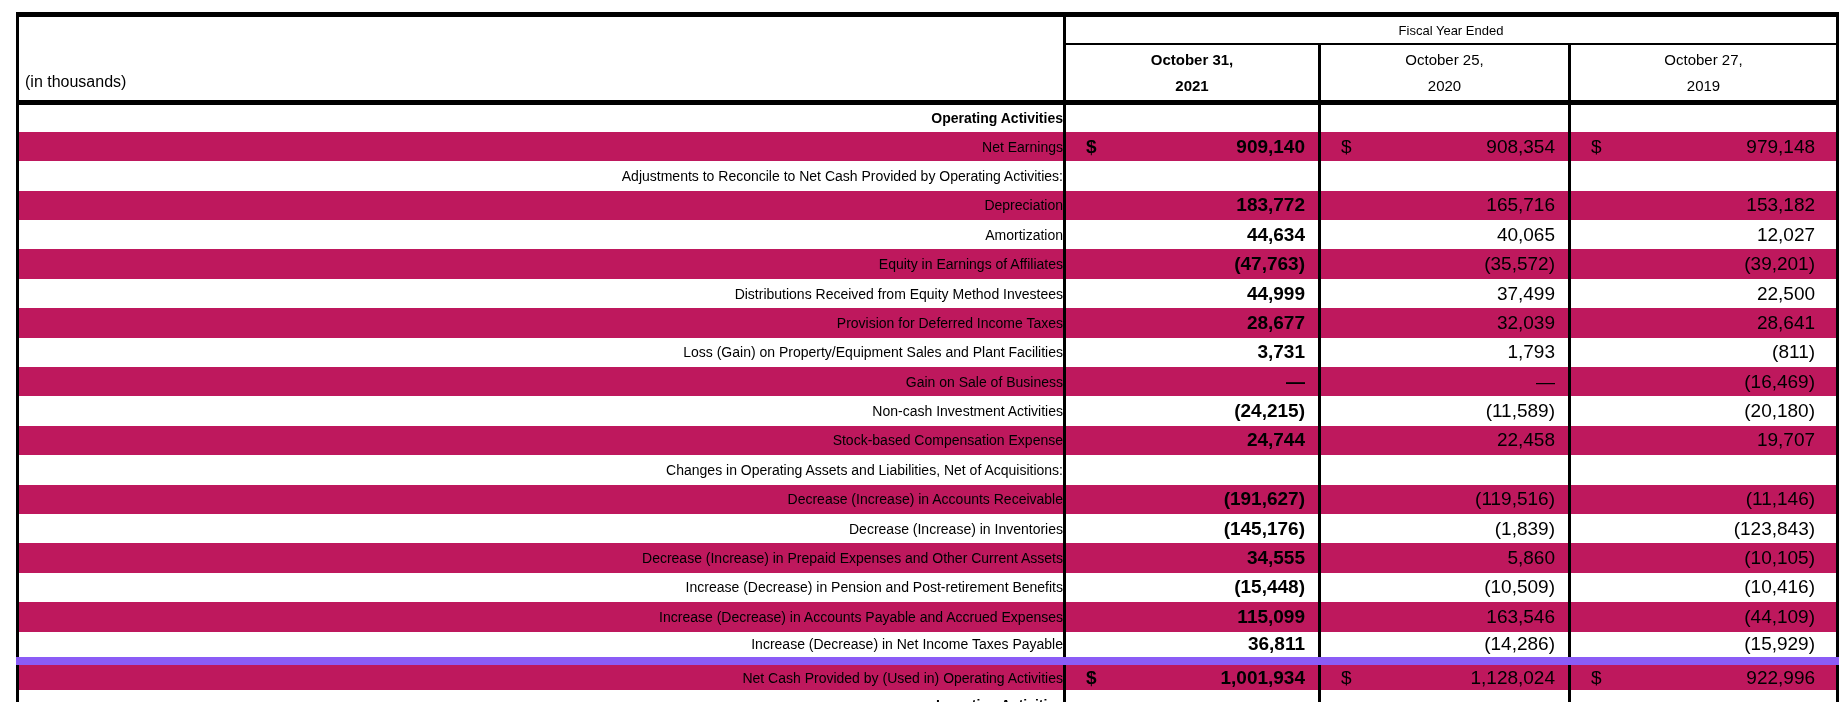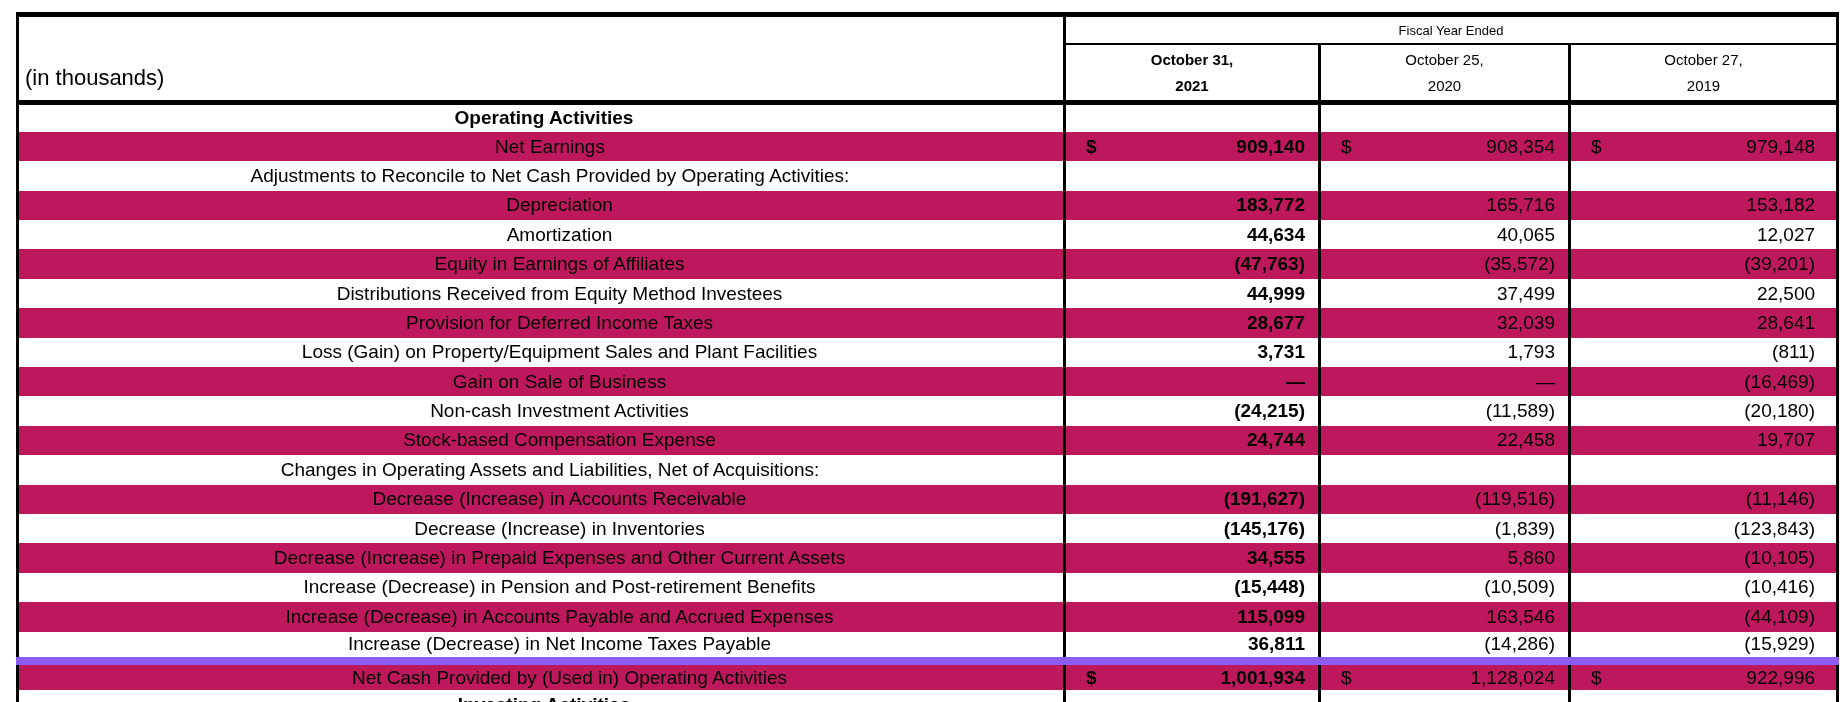--- a/index.html
+++ b/index.html
@@ -9,35 +9,35 @@
   }
   .page{position:relative;width:1840px;height:702px;overflow:hidden;background:#fff;}
   table.fin{
     position:absolute;left:16px;top:12px;width:1820px;
     border-collapse:collapse;table-layout:fixed;
     border-top:5px solid #000;border-left:3px solid #000;border-right:3px solid #000;
   }
   th,td{padding:0;font-weight:normal;}
   .label-head{
     vertical-align:bottom;text-align:left;
-    padding:0 0 9px 6px;font-size:22px;
+    padding:0 0 9px 6px;font-size:16px;
     border-bottom:5px solid #000;
   }
   .fye{
     height:26px;text-align:center;font-size:13px;
     border-left:3px solid #000;border-bottom:2px solid #000;
   }
   .datecol{
     height:55px;text-align:center;font-size:15px;line-height:26px;
     vertical-align:middle;border-left:3px solid #000;border-bottom:5px solid #000;
   }
   .datecol.c1{font-weight:bold;}
   tbody tr{height:29.4px;}
   td.label{
-    font-size:19px;text-align:center;white-space:nowrap;overflow:hidden;
+    font-size:14px;text-align:right;white-space:nowrap;overflow:hidden;
     vertical-align:middle;
   }
   td.label.bold{font-weight:bold;}
   td.val{border-left:3px solid #000;vertical-align:middle;}
   .cellflex{
     display:flex;justify-content:flex-end;align-items:center;
     padding:0 13px 0 20px;font-size:19px;white-space:nowrap;
   }
   td.val.c3 .cellflex{padding-right:21px;}
   td.val.c1 .cellflex{font-weight:bold;}

